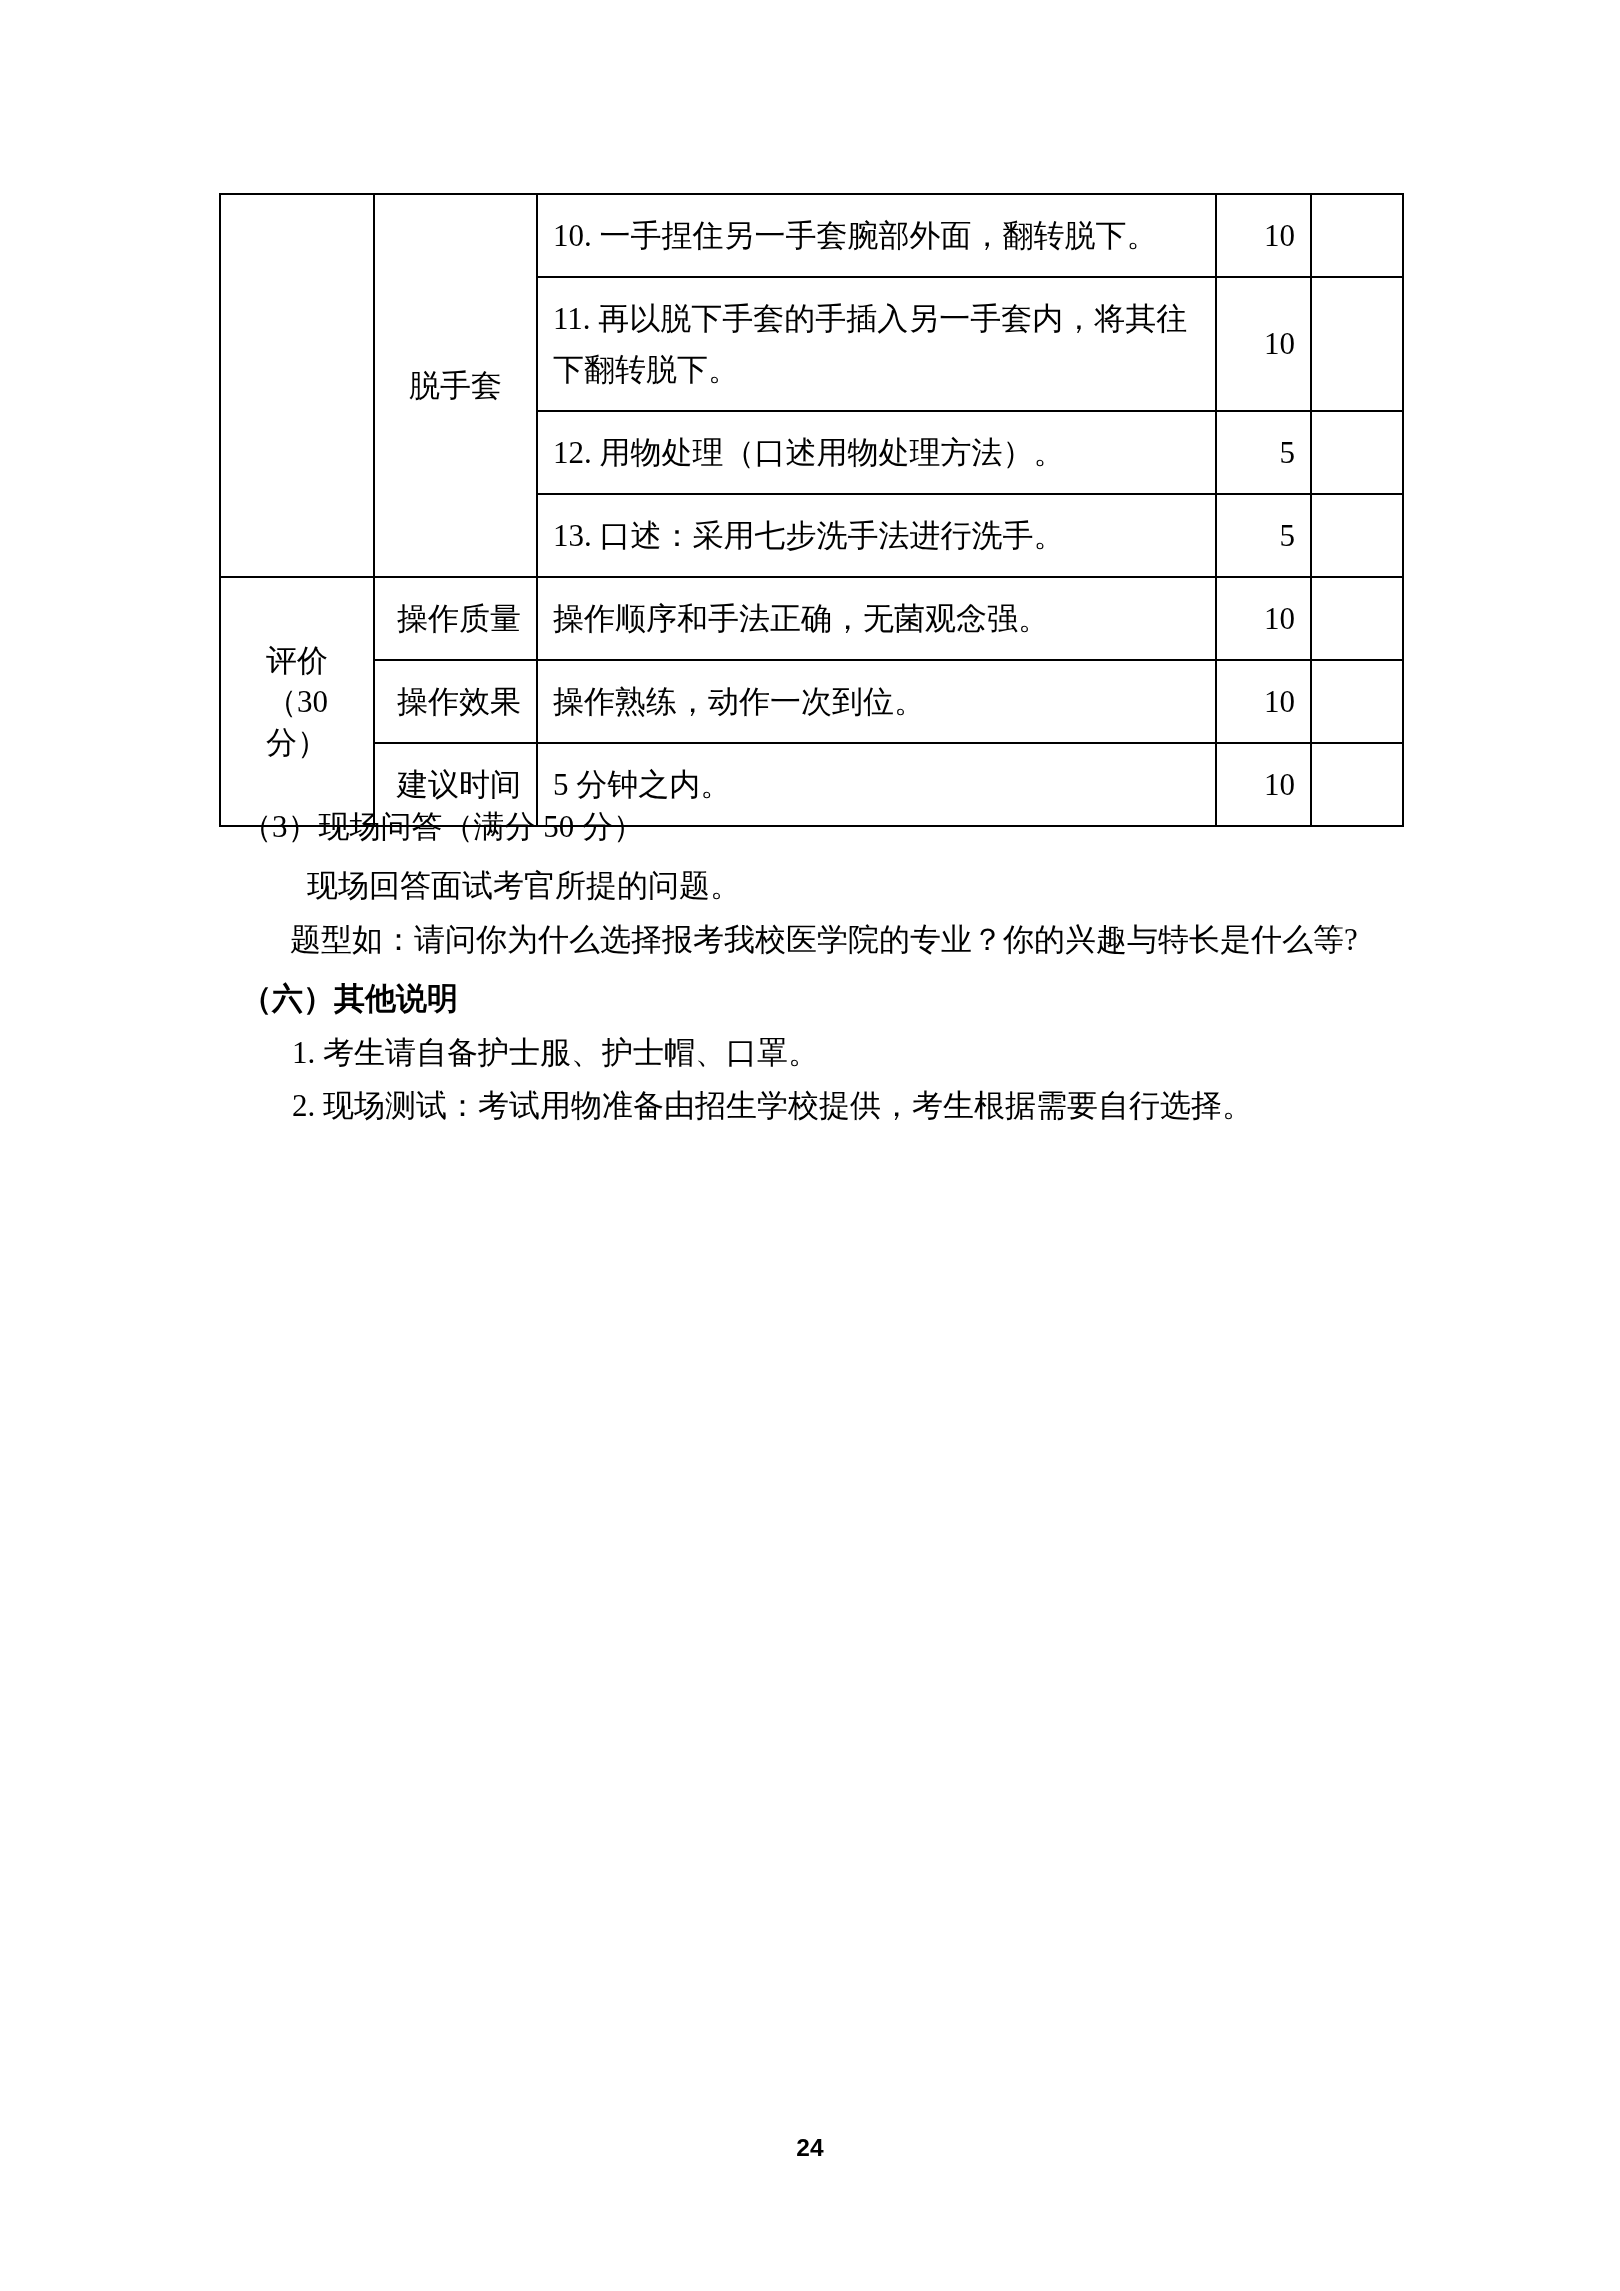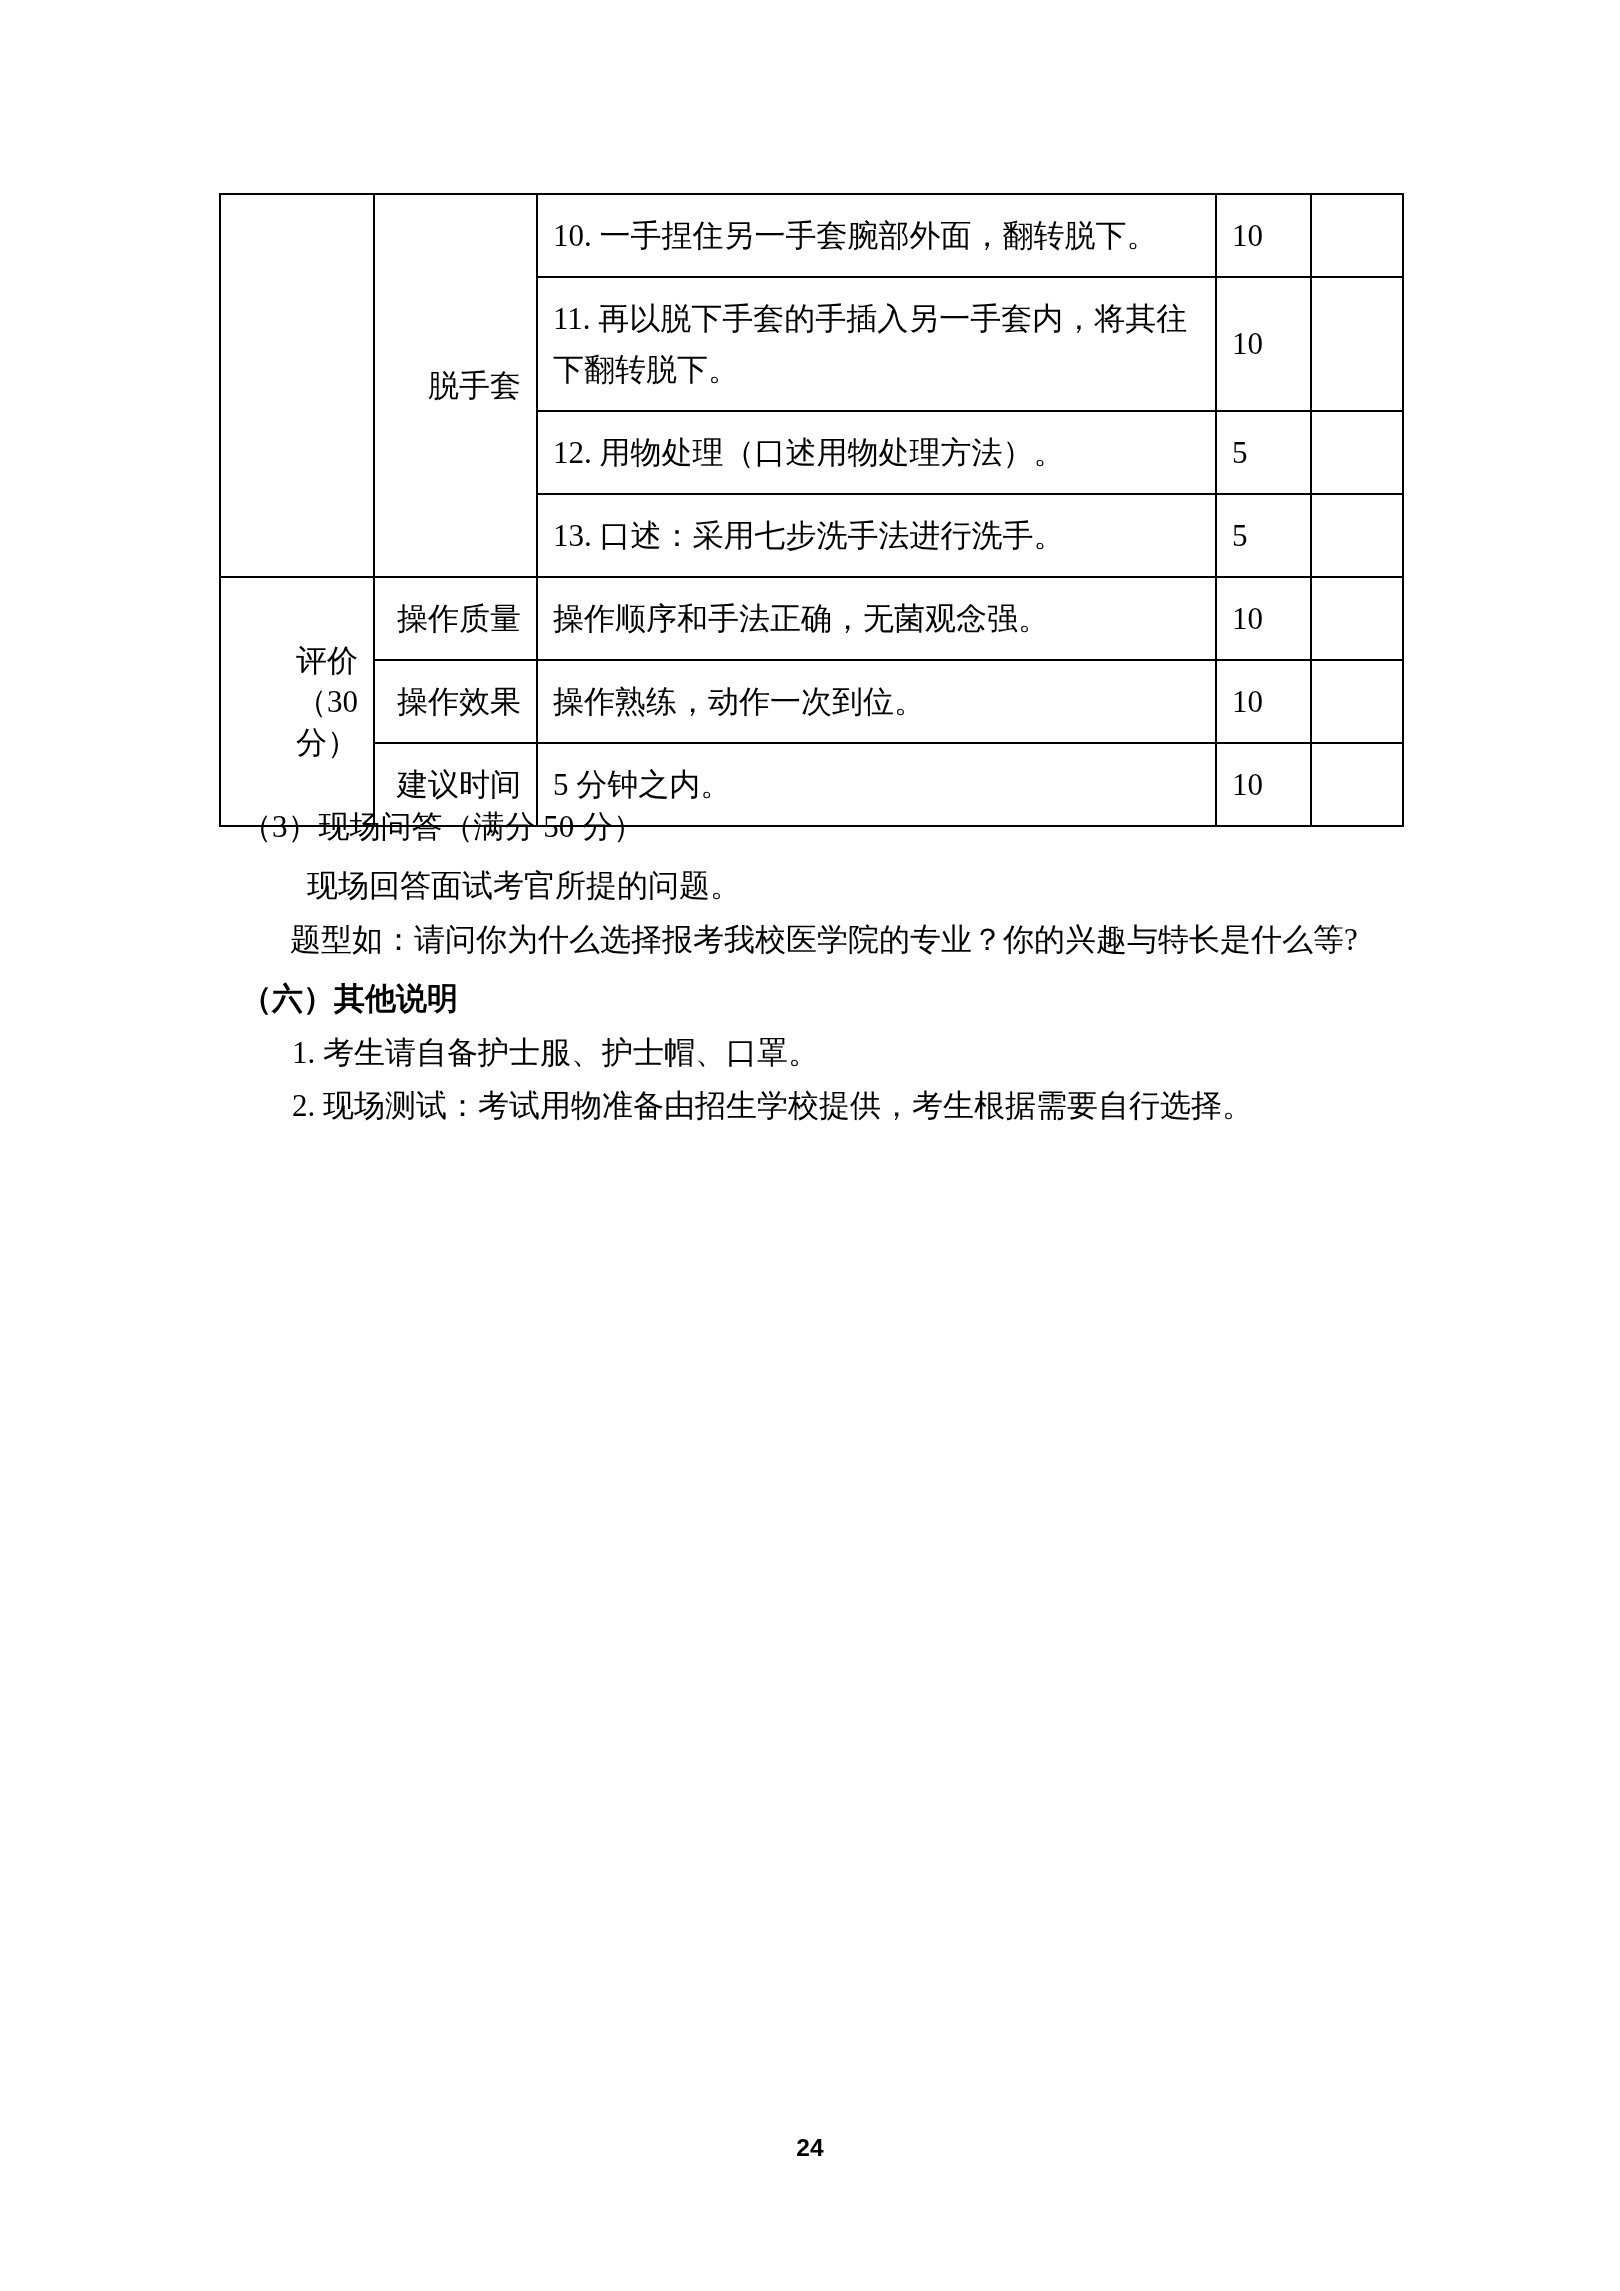--- a/index.html
+++ b/index.html
@@ -20,36 +20,36 @@
     width:1185px;
   }
   table.rubric td{
     border:2px solid #000;
     font-size:31px;
     padding:15px;
     vertical-align:middle;
     overflow:hidden;
   }
   td.group{
-    text-align:right;
+    text-align:center;
     line-height:41px;
     white-space:pre-line;
   }
   td.step{
     text-align:left;
     padding:2px 5.9px 2px 8.8px;
     line-height:51px;
     white-space:pre-line;
   }
   td.crit{
     text-align:right;
     line-height:39px;
   }
   td.score{
-    text-align:left;
+    text-align:right;
   }
   .para{
     position:absolute;
     font-size:31px;
     line-height:49px;
     white-space:nowrap;
     margin-top:28px;
   }
   .para.heading{
     font-weight:700;

